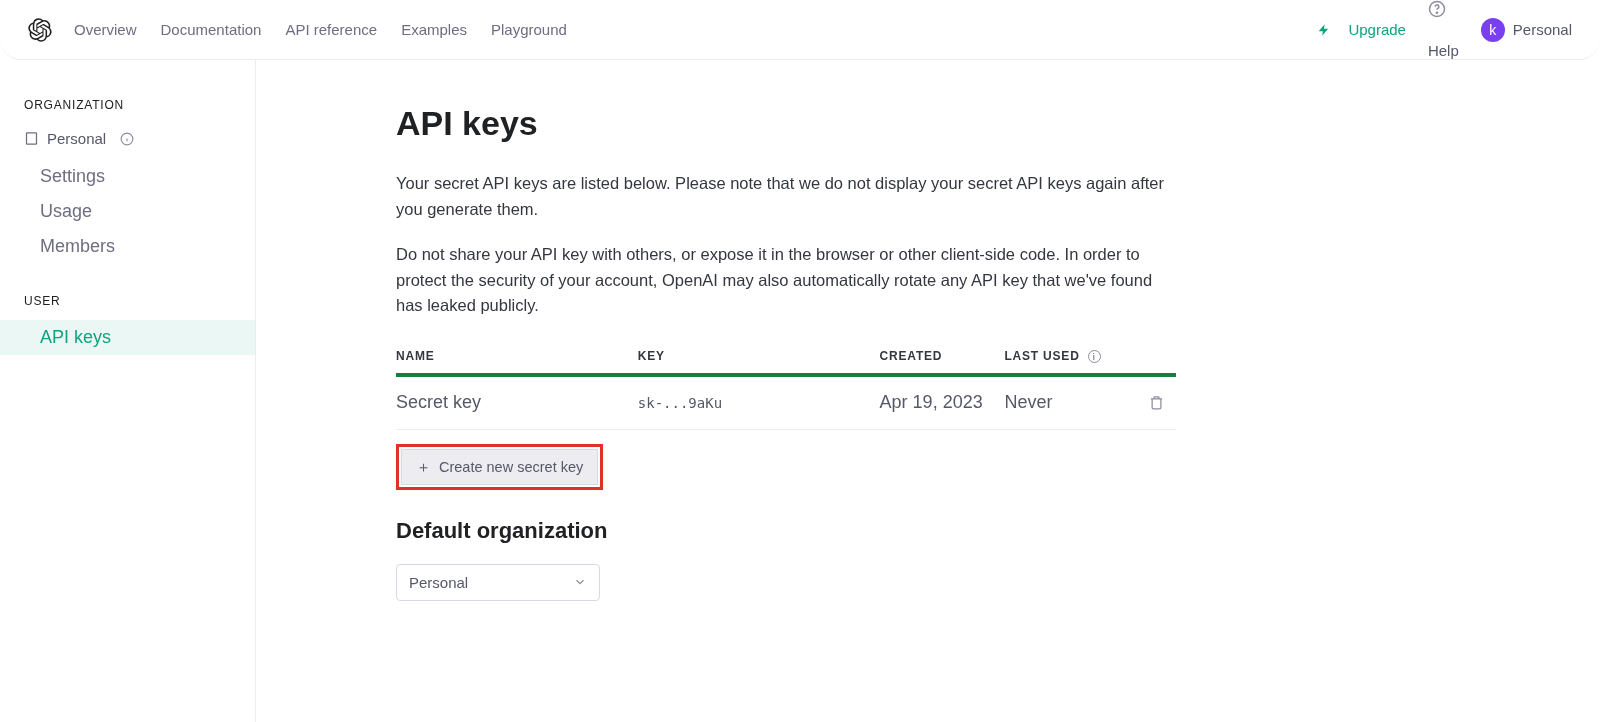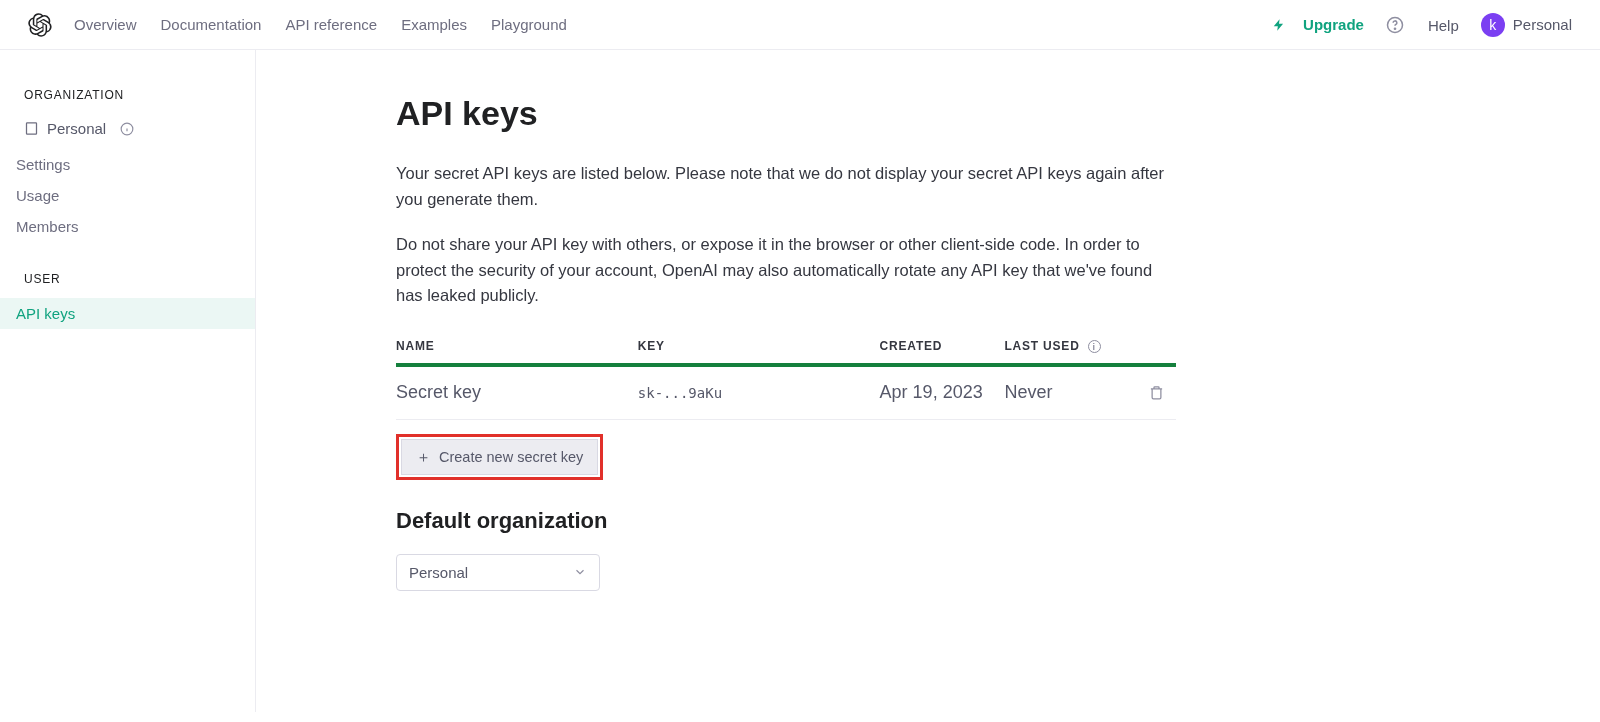--- a/index.html
+++ b/index.html
@@ -5,25 +5,26 @@
   * { box-sizing: border-box; margin: 0; padding: 0; }
   body {
     font-family: -apple-system, BlinkMacSystemFont, "Segoe UI", Helvetica, Arial, sans-serif;
     font-size: 15px;
     color: #202123;
     background: #fff;
     width: 1600px;
   }
   
   .topnav {
-    height: 50px;
+    height: 60px;
     border-bottom: 1px solid #ececf1;
     display: flex;
     align-items: center;
     padding: 0 28px;
+    border-radius: 21px;
   }
   .logo {
     width: 24px; height: 24px;
     display: inline-flex; align-items: center; justify-content: center;
     margin-right: 22px;
   }
   .nav-links { display: flex; gap: 24px; }
   .nav-link {
     color: #6e6e80;
     font-size: 15px;
@@ -33,27 +34,27 @@
     margin-left: auto;
     display: flex;
     align-items: center;
     gap: 22px;
   }
   .upgrade {
     color: #10a37f;
     display: flex; align-items: center; gap: 17px;
     font-size: 15px;
     cursor: pointer;
-    font-weight: bold;
   }
   .help {
     color: #565869;
-    display: flex; align-items: flex-end; gap: 24px;
+    display: flex; align-items: flex-start; gap: 24px;
     font-size: 15px;
     cursor: pointer;
+    flex-direction: column;
   }
   .avatar {
     width: 24px; height: 24px; border-radius: 50%;
     background: #7b3ff2; color: #fff;
     display: inline-flex; align-items: center; justify-content: center;
     font-size: 14px;
   }
   .personal-top {
     color: #565869; font-size: 15px;
     display: flex; align-items: center; gap: 8px;
@@ -72,22 +73,22 @@
   }
   .side-heading {
     font-size: 12px;
     font-weight: 400;
     letter-spacing: 0.8px;
     color: #202123;
     padding: 0 24px 12px;
   }
   .side-item {
     display: flex; align-items: center;
-    padding: 7px 16px;
-    font-size: 15px;
+    padding: 7px 40px;
+    font-size: 18px;
     color: #6e6e80;
     cursor: pointer;
   }
   .side-item-org {
     display: flex; align-items: center; gap: 8px;
     padding: 6px 24px 12px;
     color: #565869;
   }
   .side-item.active {
     background: #ebf7f4;

